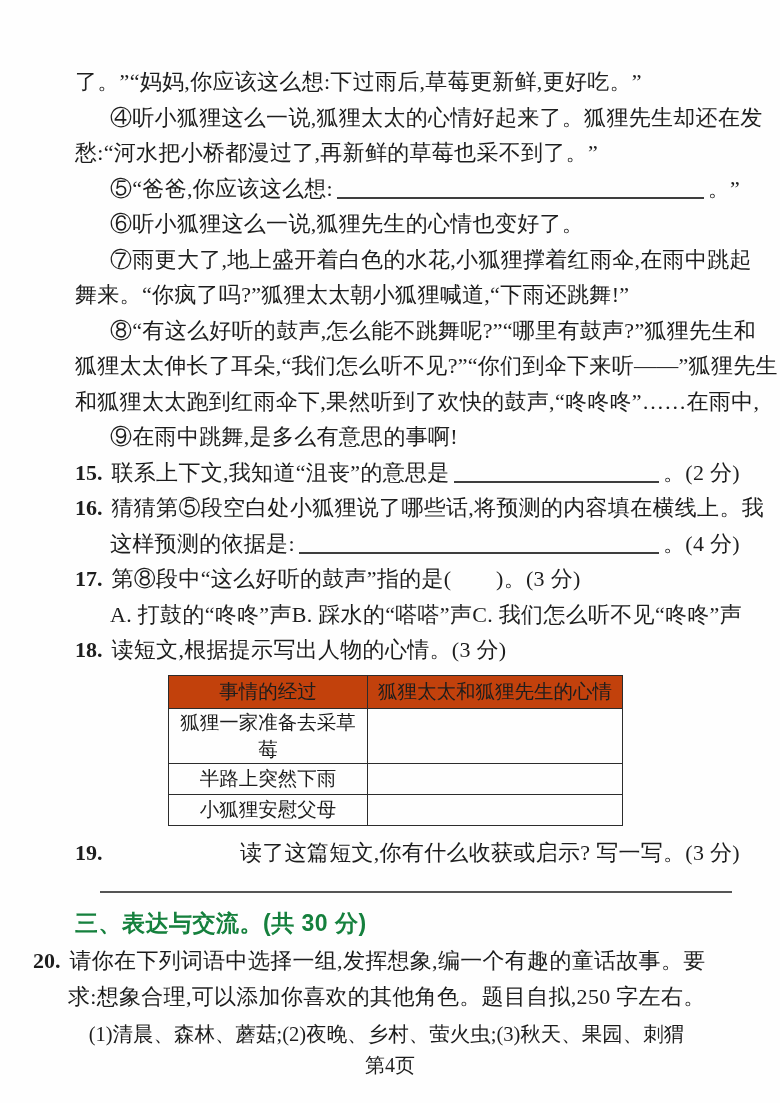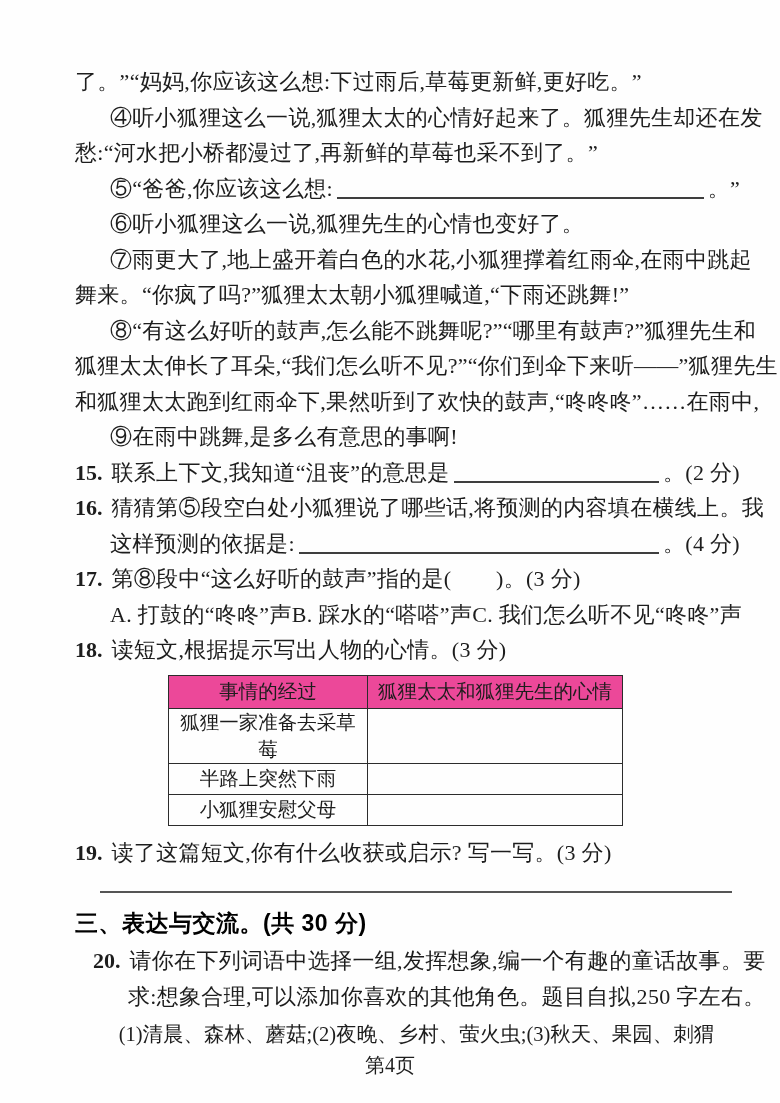--- a/index.html
+++ b/index.html
@@ -40,38 +40,38 @@
     font-size:19.5px;
     table-layout:fixed;
   }
   .mood-table th, .mood-table td {
     border:1.5px solid #2c2c2c;
     height:31px;
     text-align:center;
     font-weight:normal;
     padding:0 4px;
   }
-  .mood-table th { background:#ec4899; height:33px; }
+  .mood-table th { background:#c2410c; height:33px; }
   .col-event { width:199px; }
   .col-mood  { width:255px; }
-  .q19 { margin-top:2px; }
+  .q19 { margin-top:2px;justify-content:space-between; }
   .divider {
     margin:21px 48px 0 100px;
     border-top:2.2px solid #555;
   }
   .section-title {
     margin:14px 0 0 75px;
     font-family:"Liberation Sans","DejaVu Sans",sans-serif;
     font-weight:700;
     font-size:23px;
     line-height:32px;
-    color:#000000;
+    color:#15803d;
     letter-spacing:0.5px;
   }
-  .content2 { padding:4px 40px 0 93px; }
+  .content2 { padding:4px 40px 0 33px; }
   .word-groups {
     text-align:center;
     font-size:20.5px;
     line-height:30px;
     margin-top:5px;
     white-space:nowrap;
   }
   .footer {
     text-align:center;
     font-size:20px;

